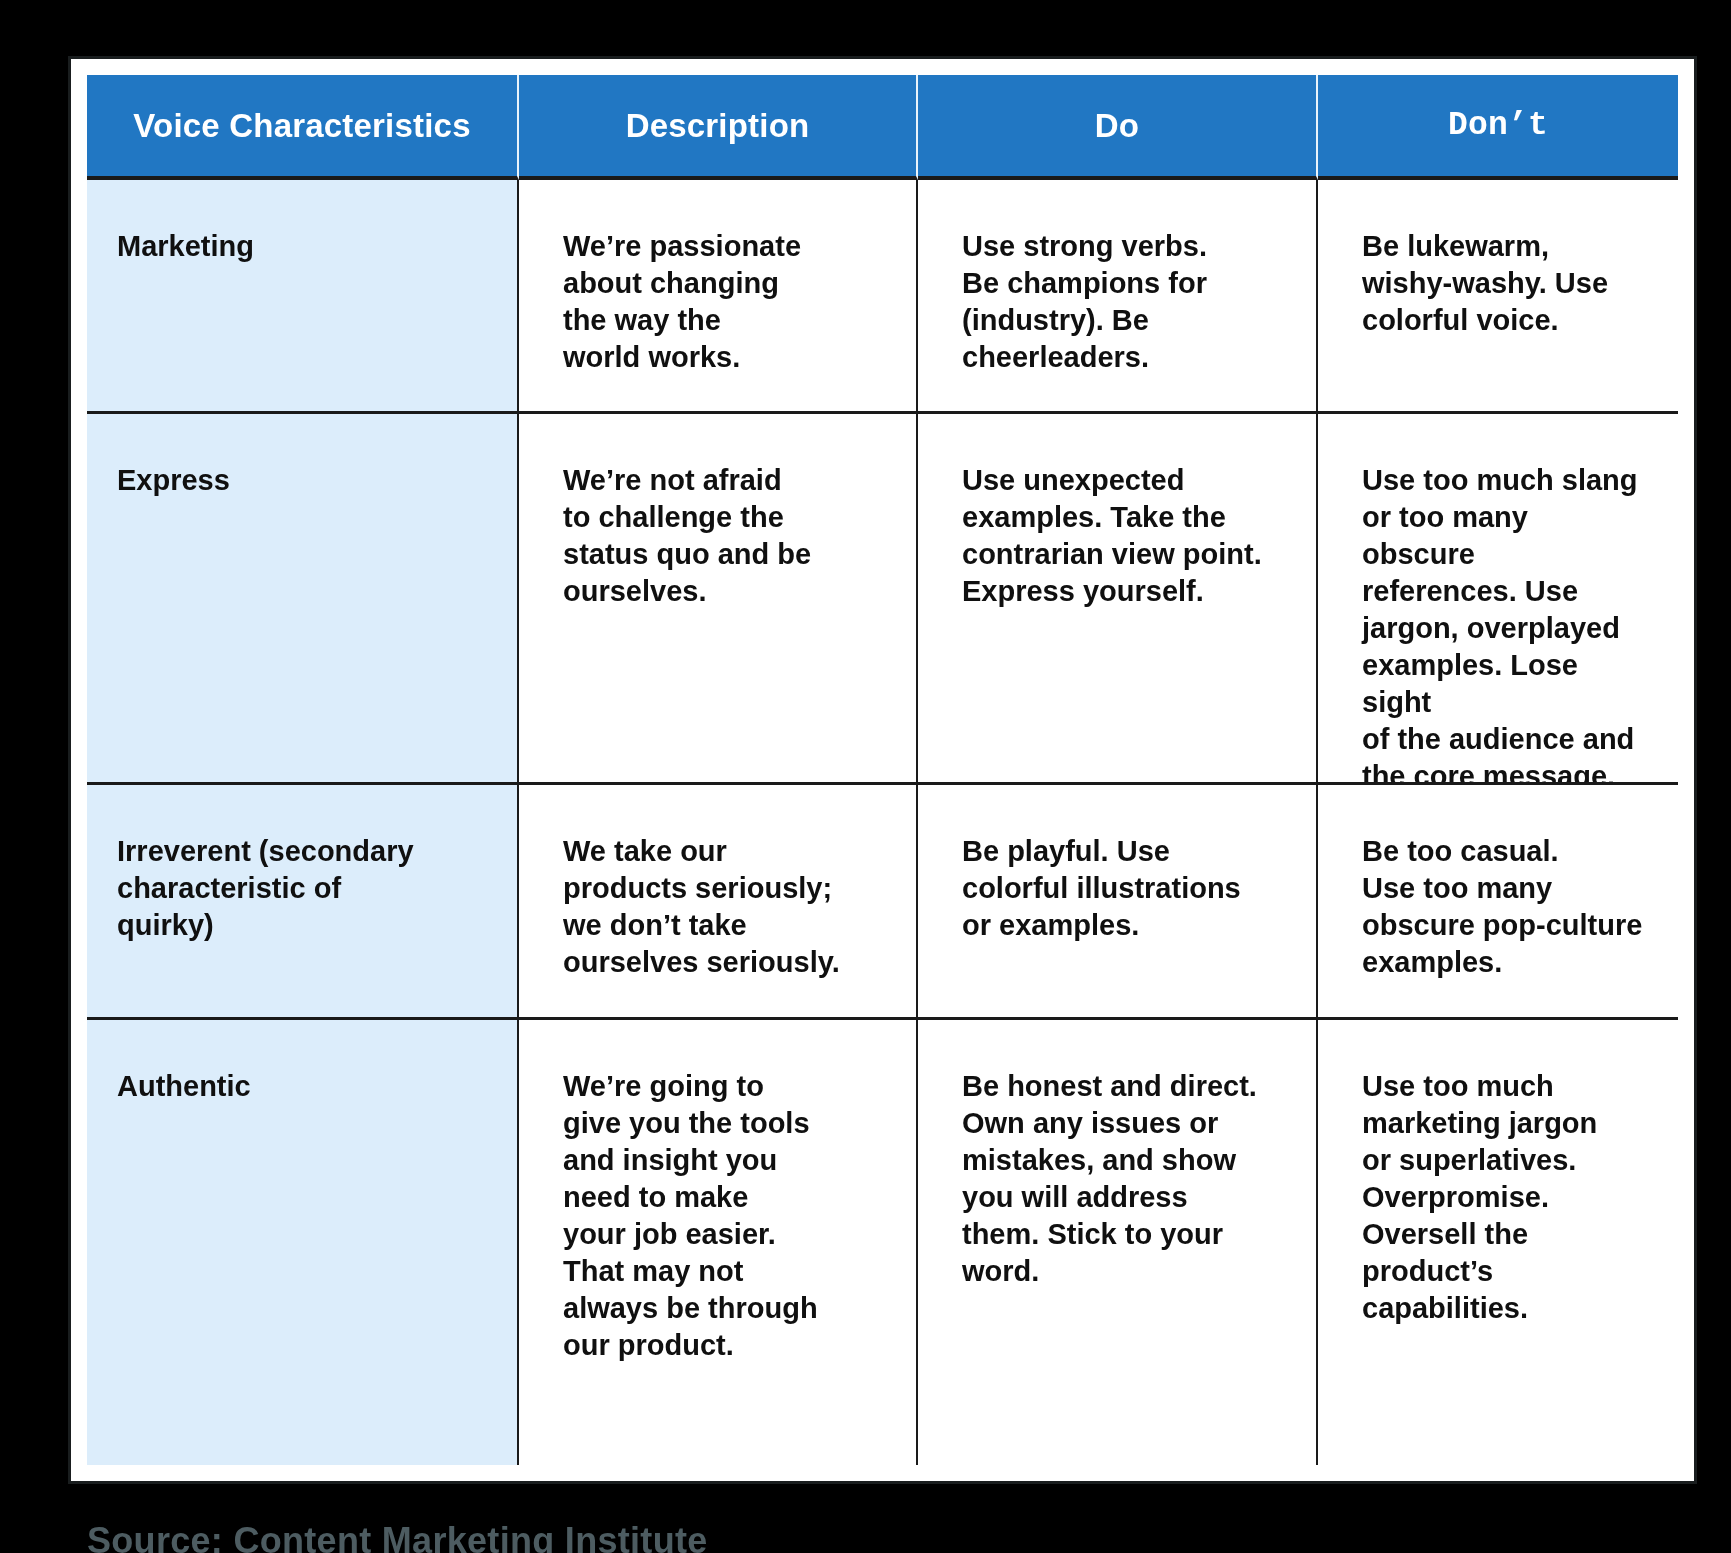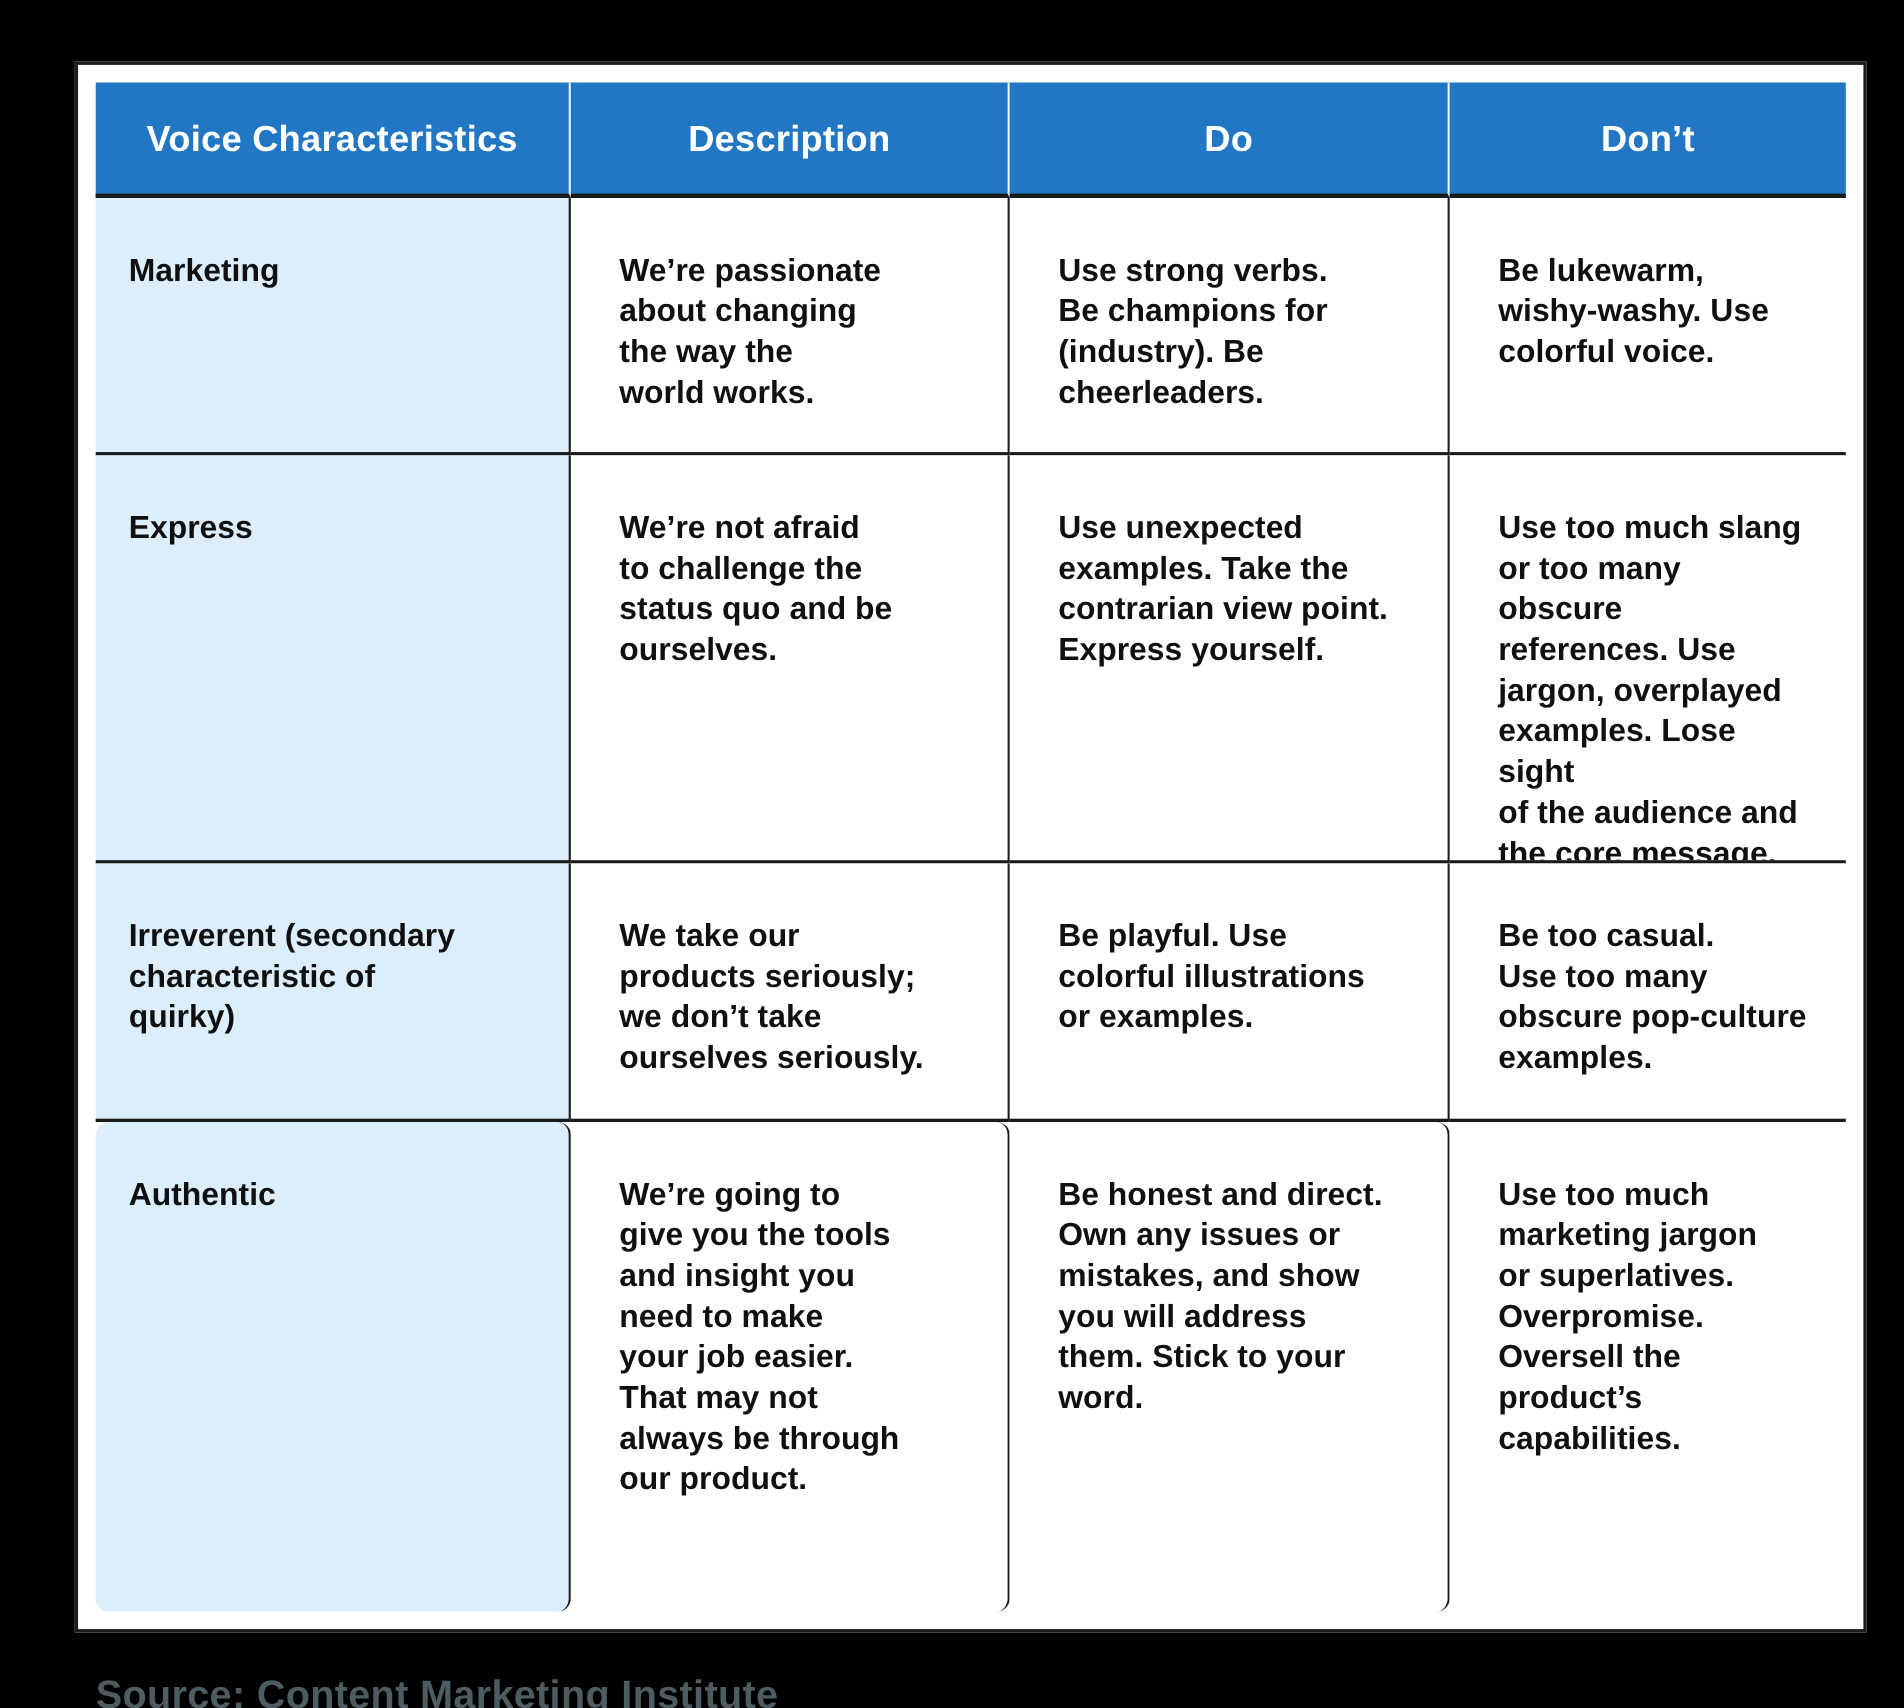--- a/index.html
+++ b/index.html
@@ -27,41 +27,41 @@
     color: #ffffff;
     display: flex;
     align-items: center;
     justify-content: center;
     font-size: 33px;
     font-weight: 700;
     letter-spacing: 0.2px;
     border-right: 2px solid #e9f3fb;
     border-bottom: 4px solid #1a1a1a;
   }
-  .hcell.last { border-right: none; }
+  .hcell.last { border-right: none; font-family: Liberation Mono, monospace; }
 
   .cell {
     background: #ffffff;
     color: #101010;
     font-size: 29px;
     font-weight: 700;
     line-height: 37px;
     white-space: pre-line;
     padding: 48px 34px 28px 44px;
     border-right: 2px solid #1a1a1a;
     border-bottom: 3px solid #1a1a1a;
     overflow: hidden;
   }
   .cell.first-col {
     background: #DCEDFB;
     padding-left: 30px;
     padding-right: 24px;
   }
   .cell.last-col { border-right: none; }
-  .row-last .cell { border-bottom: none; border-radius: 12px; }
+  .row-last .cell { border-bottom: none; }
 
   .source-caption {
     position: absolute;
     left: 55px; top: 1488px;
     color: #4D5C61;
     font-size: 36px;
     font-weight: 700;
     letter-spacing: 0.3px;
   }
 </style>

